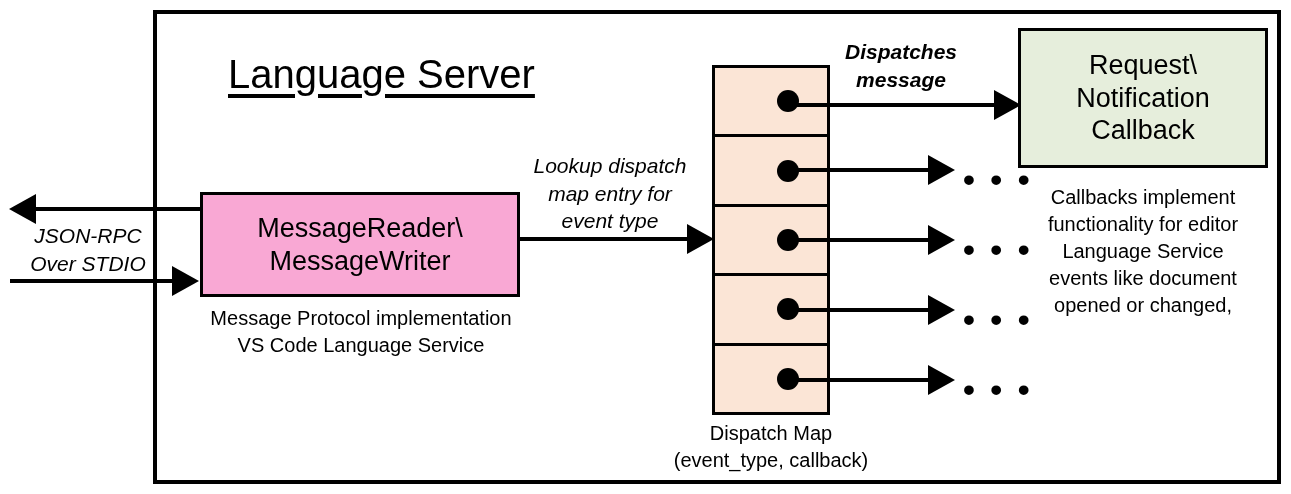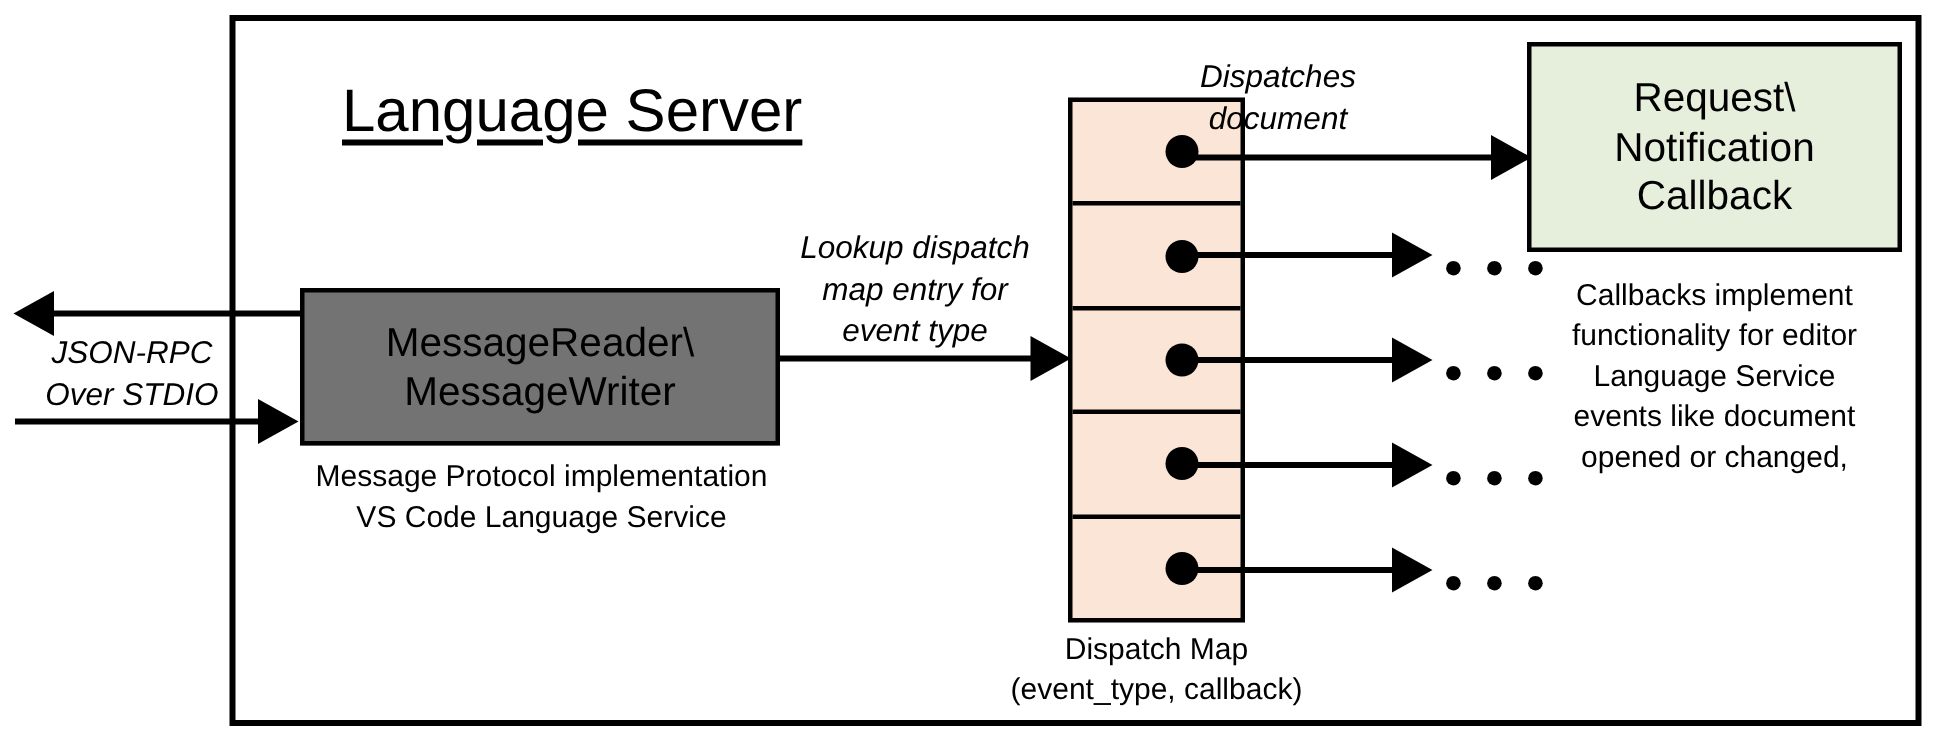--- a/index.html
+++ b/index.html
@@ -50,21 +50,21 @@
     display: flex;
     align-items: center;
     justify-content: center;
     text-align: center;
   }
   #messagereader-box {
     left: 200px;
     top: 192px;
     width: 320px;
     height: 105px;
-    background: #737373;
+    background: #f9a8d4;
     font-size: 27px;
     line-height: 1.22;
   }
   #callback-box {
     left: 1018px;
     top: 28px;
     width: 250px;
     height: 140px;
     background: #E6EEDC;
     font-size: 27px;
@@ -107,23 +107,24 @@
     width: 140px;
     text-align: center;
   }
   #lookup-label {
     left: 512px;
     top: 152px;
     width: 196px;
     font-style: italic;
   }
   #dispatches-label {
-    left: 787px;
+    left: 836px;
     top: 38px;
     width: 130px;
+    font-weight: bold;
   }
 
   
   #dispatch-map {
     left: 712px;
     top: 65px;
     width: 118px;
     height: 350px;
     box-sizing: border-box;
     border: 3px solid #000000;
@@ -239,21 +240,21 @@
   </div>
   <div class="abs caption" id="dispatchmap-caption">
     <div>Dispatch Map</div>
     <div>(event_type, callback)</div>
   </div>
 
   <div class="hline" style="left:780px; top:103px; width:223px;"></div>
   <div class="arrow-right" style="left:994px; top:90px;"></div>
   <div class="abs edge-label" id="dispatches-label">
     <div>Dispatches</div>
-    <div>document</div>
+    <div>message</div>
   </div>
 
   <div class="hline" style="left:780px; top:168px; width:155px;"></div>
   <div class="arrow-right" style="left:928px; top:155px;"></div>
   <div class="ellipsis" style="left:963px; top:172px;">• • •</div>
 
   <div class="hline" style="left:780px; top:238px; width:155px;"></div>
   <div class="arrow-right" style="left:928px; top:225px;"></div>
   <div class="ellipsis" style="left:963px; top:242px;">• • •</div>
 

